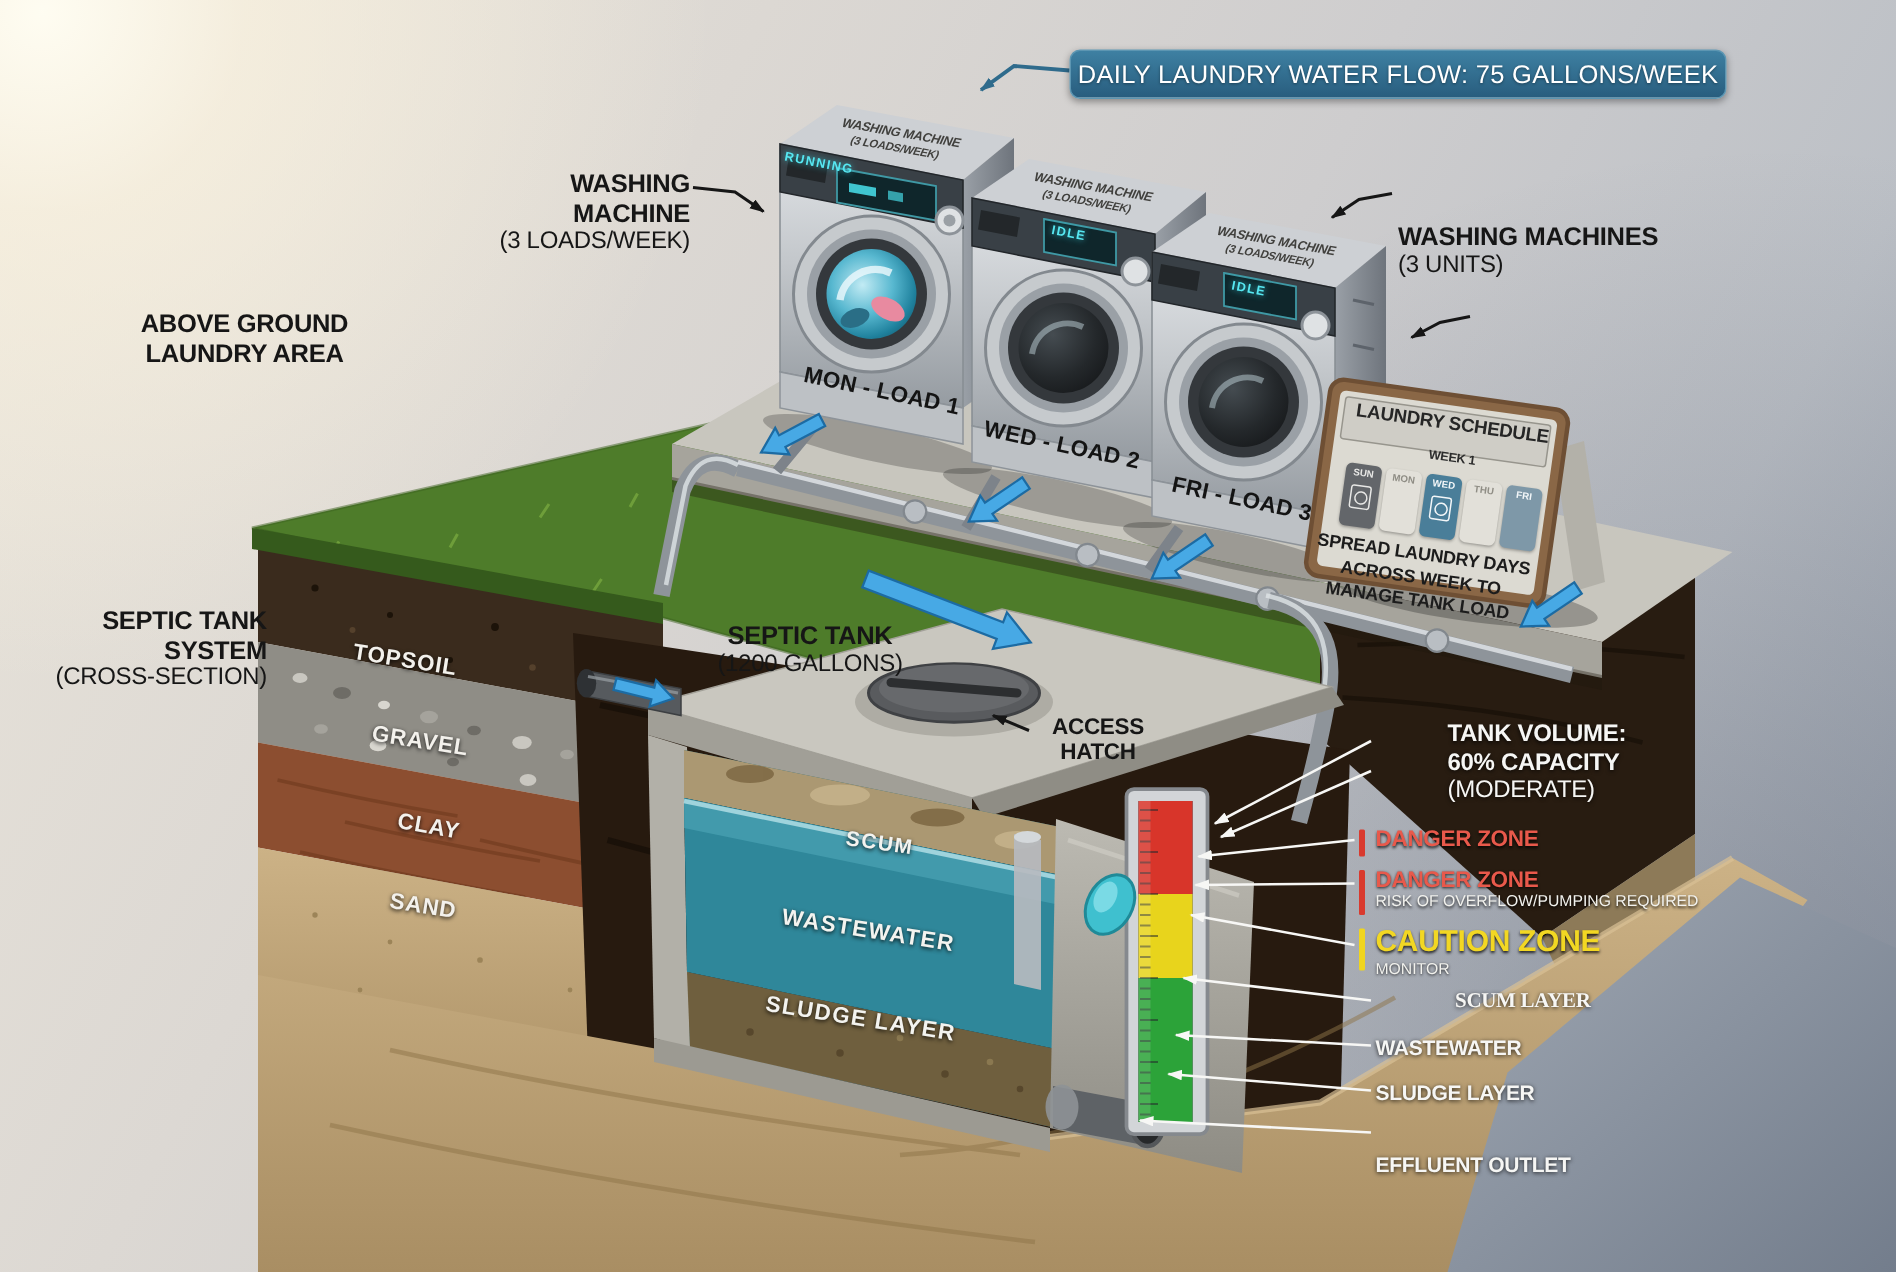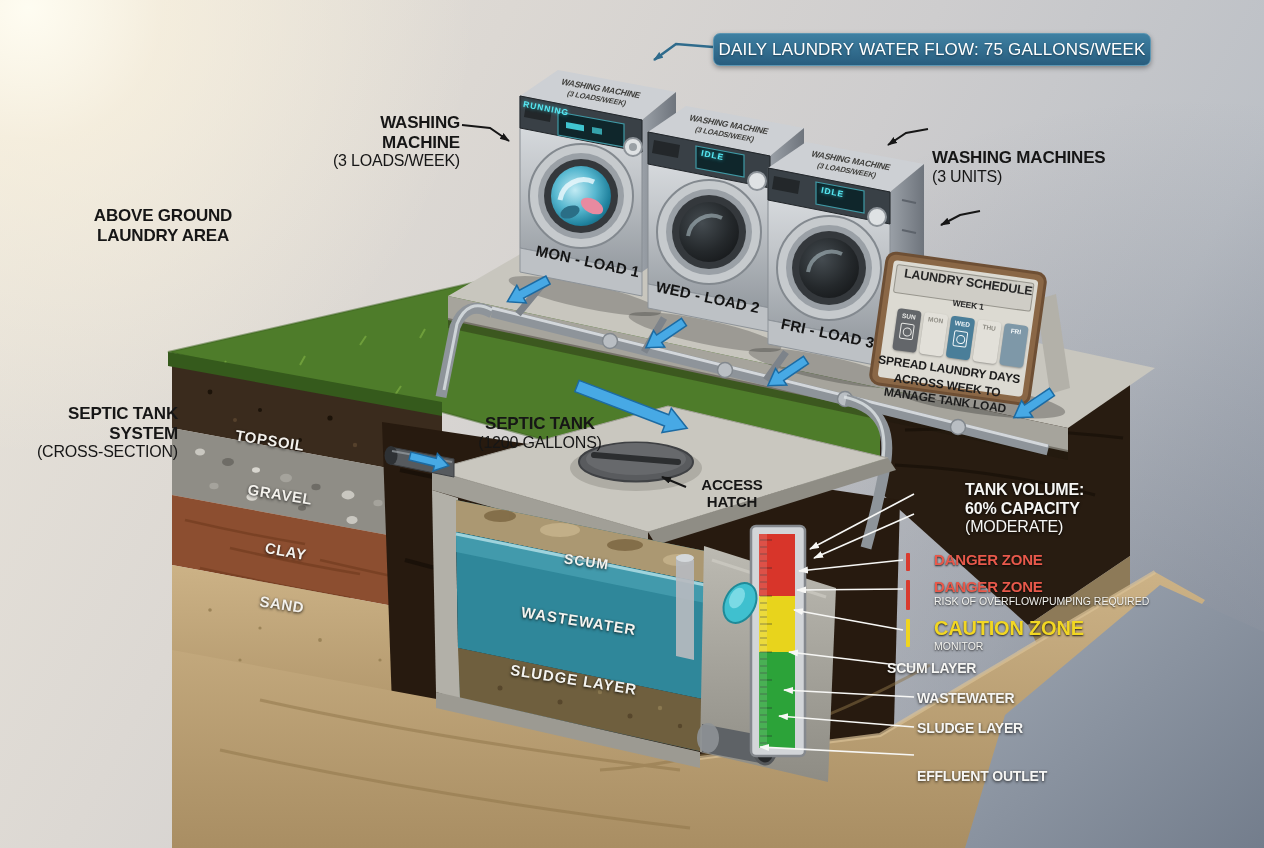--- a/index.html
+++ b/index.html
@@ -27,21 +27,21 @@
   .machine-top{font-size:8.5px;color:#2e2d29;opacity:.88;font-weight:bold;line-height:1.25;
     transform:rotate(10deg) skewX(-14deg);transform-origin:left top;text-align:center;width:112px;}
   .status{color:#57e8f2;font-weight:bold;font-size:8.5px;letter-spacing:1px;
     text-shadow:0 0 4px rgba(60,220,235,.8);transform:rotate(11deg);transform-origin:left top;}
   .loadlbl{font-size:15px;font-weight:bold;color:#141414;width:122px;text-align:center;
     transform:rotate(12deg);transform-origin:left top;letter-spacing:.2px;}
   .soil{font-size:15px;font-weight:bold;color:#f3f1ec;width:100px;text-align:center;
     text-shadow:0 1px 3px rgba(0,0,0,.85);letter-spacing:.6px;transform-origin:left top;}
   .tanklbl{font-weight:bold;color:#f3f3ef;text-shadow:0 1px 3px rgba(0,0,0,.85);
     letter-spacing:1px;transform-origin:left top;text-align:center;}
-  .zonerow{position:absolute;display:flex;align-items:flex-start;gap:24px;}
+  .zonerow{position:absolute;display:flex;align-items:flex-start;gap:7px;}
   .zbar{width:4px;border-radius:1px;margin-top:2px;}
   .zred{color:#e8594b;font-weight:bold;font-size:15px;text-shadow:0 1px 2px rgba(0,0,0,.8);letter-spacing:-.2px;}
   .zyel{color:#f2d723;font-weight:bold;font-size:20px;text-shadow:0 1px 2px rgba(0,0,0,.8);letter-spacing:-.2px;}
   .zsub{color:#f2f2ee;font-size:10.5px;font-weight:normal;text-shadow:0 1px 2px rgba(0,0,0,.85);letter-spacing:0;}
   .rlbl{font-size:14px;font-weight:bold;}
   .sched{transform:rotate(8deg);transform-origin:left top;}
   .chips{position:absolute;display:flex;gap:3px;}
   .chip{width:24px;height:42px;border-radius:4px;display:flex;flex-direction:column;align-items:center;
     padding-top:3px;box-sizing:border-box;box-shadow:0 1px 2px rgba(0,0,0,.3);}
   .chip span{font-size:6.5px;font-weight:bold;letter-spacing:0;}
@@ -483,18 +483,18 @@
 </div>
 
 <div class="zonerow" style="left:906px;top:617px;">
   <div class="zbar" style="height:28px;background:#f0d51e;"></div>
   <div>
     <div class="zyel">CAUTION ZONE</div>
     <div class="zsub">MONITOR</div>
   </div>
 </div>
 
-<div class="lbl white rlbl" style="left:887px;top:660px;">SCUM LAYER</div>
+<div class="lbl white rlbl" style="left:970px;top:660px;font-family:Liberation Serif, serif;">SCUM LAYER</div>
 <div class="lbl white rlbl" style="left:917px;top:690px;">WASTEWATER</div>
 <div class="lbl white rlbl" style="left:917px;top:720px;">SLUDGE LAYER</div>
 <div class="lbl white rlbl" style="left:917px;top:768px;">EFFLUENT OUTLET</div>
 
 </div>
 
 </body></html>

